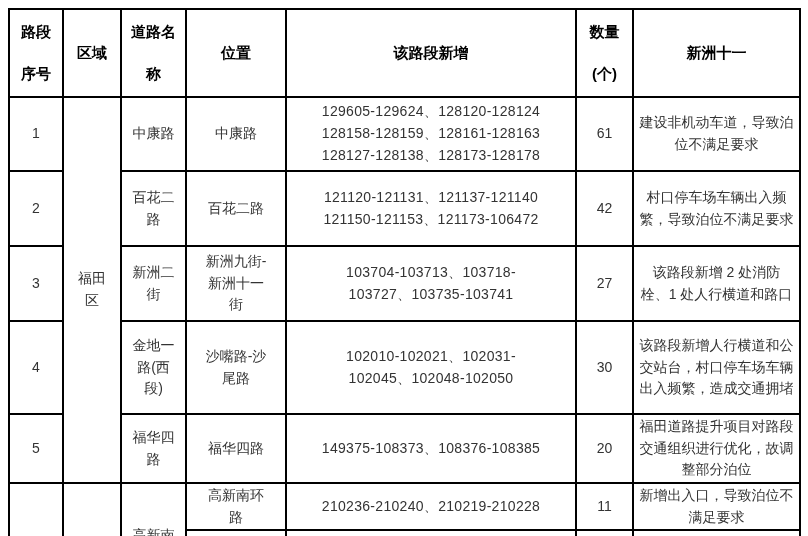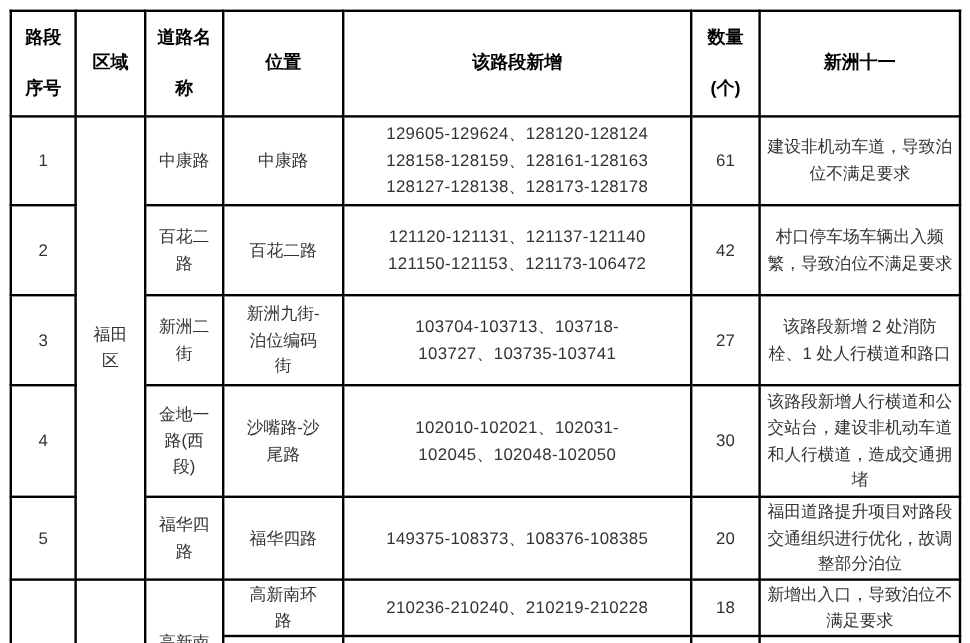--- a/index.html
+++ b/index.html
@@ -91,60 +91,60 @@
 121150-121153、121173-106472</td>
       <td>42</td>
       <td>村口停车场车辆出入频繁，导致泊位不满足要求</td>
     </tr>
 
     <tr style="height:75px">
       <td>3</td>
       <td>新洲二
 街</td>
       <td>新洲九街-
-泊位编码
+新洲十一
 街</td>
       <td class="codes">103704-103713、103718-
 103727、103735-103741</td>
       <td>27</td>
       <td>该路段新增 2 处消防栓、1 处人行横道和路口</td>
     </tr>
 
     <tr style="height:93px">
       <td>4</td>
       <td>金地一
 路(西
 段)</td>
       <td>沙嘴路-沙
 尾路</td>
       <td class="codes">102010-102021、102031-
 102045、102048-102050</td>
       <td>30</td>
-      <td>该路段新增人行横道和公交站台，建设非机动车道和人行横道，造成交通拥堵</td>
+      <td>该路段新增人行横道和公交站台，村口停车场车辆出入频繁，造成交通拥堵</td>
     </tr>
 
     <tr style="height:65px">
       <td>5</td>
       <td>福华四
 路</td>
       <td>福华四路</td>
       <td class="codes">149375-108373、108376-108385</td>
       <td>20</td>
       <td>福田道路提升项目对路段交通组织进行优化，故调整部分泊位</td>
     </tr>
 
     <tr style="height:44px">
       <td rowspan="2">6</td>
       <td rowspan="2"></td>
       <td rowspan="2">高新南
 环路</td>
       <td>高新南环
 路</td>
       <td class="codes">210236-210240、210219-210228</td>
-      <td>18</td>
+      <td>11</td>
       <td>新增出入口，导致泊位不满足要求</td>
     </tr>
 
     <tr class="subrow" style="height:80px">
       <td>科技南路</td>
       <td class="codes"></td>
       <td></td>
       <td>新增学校路口和消防栓</td>
     </tr>
   </tbody>

